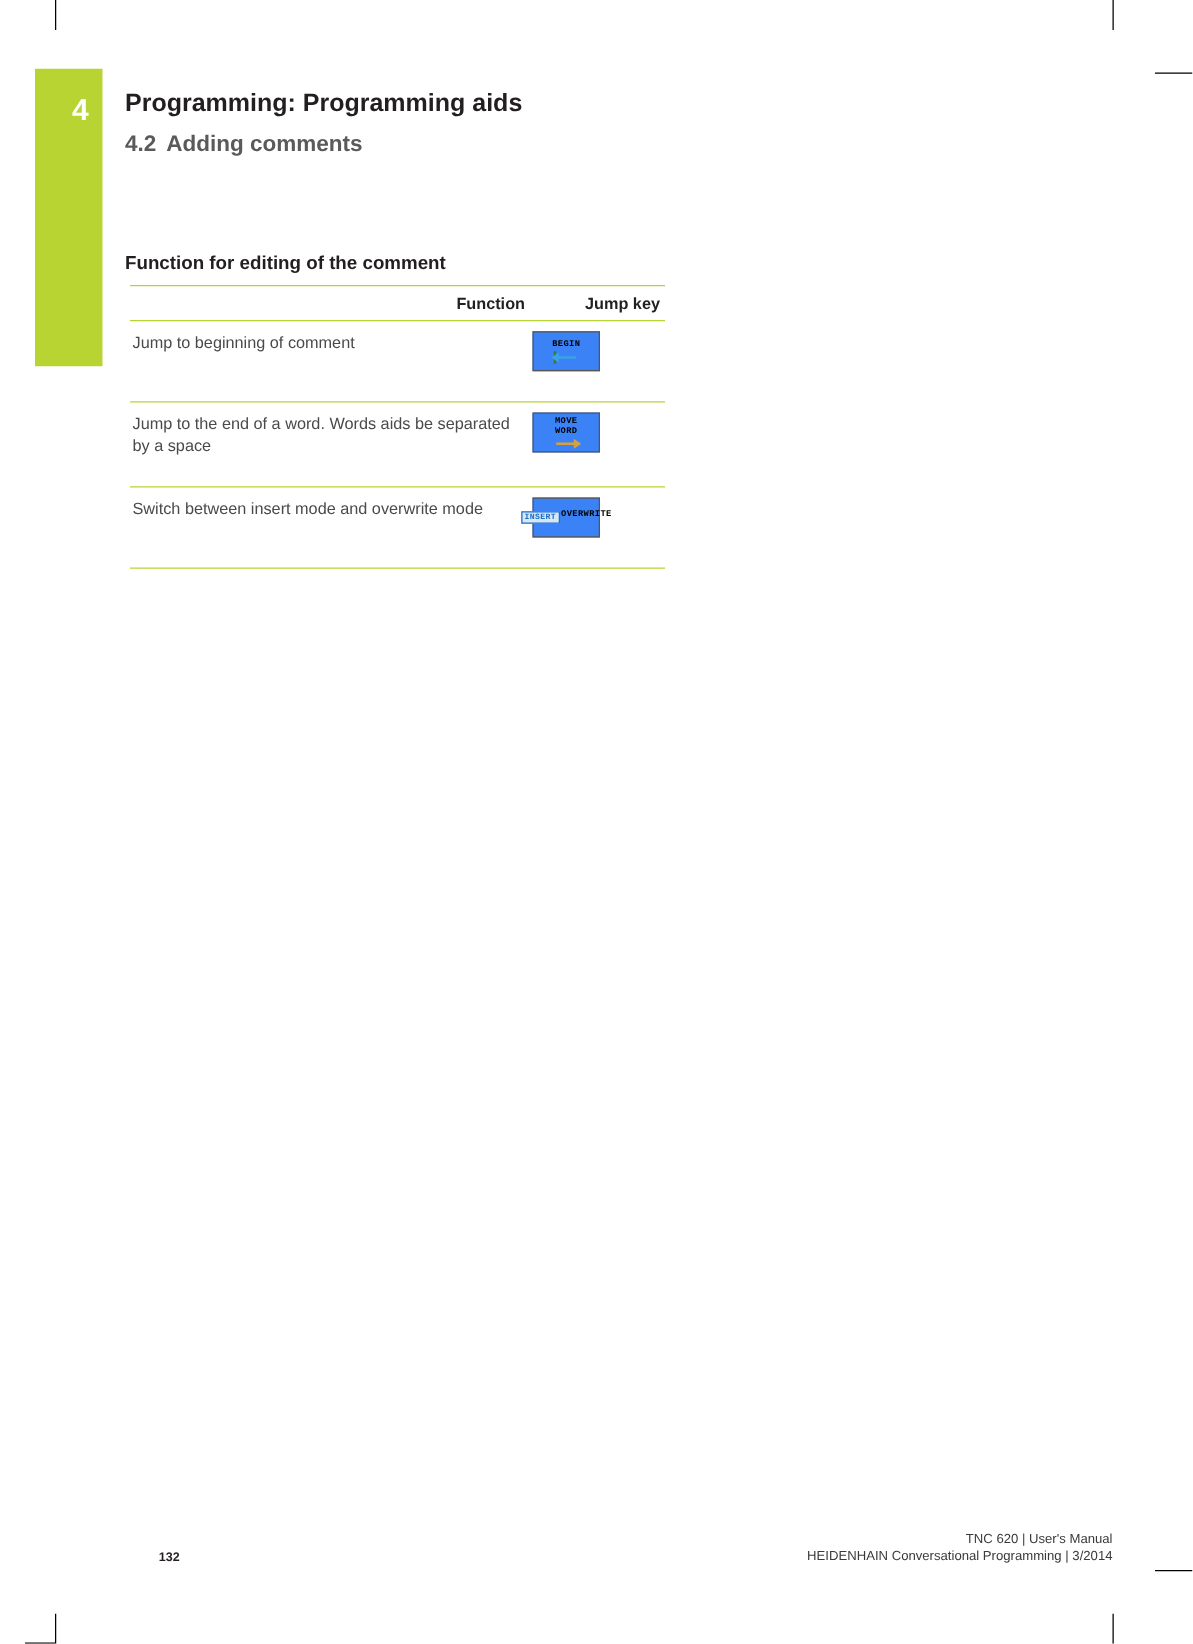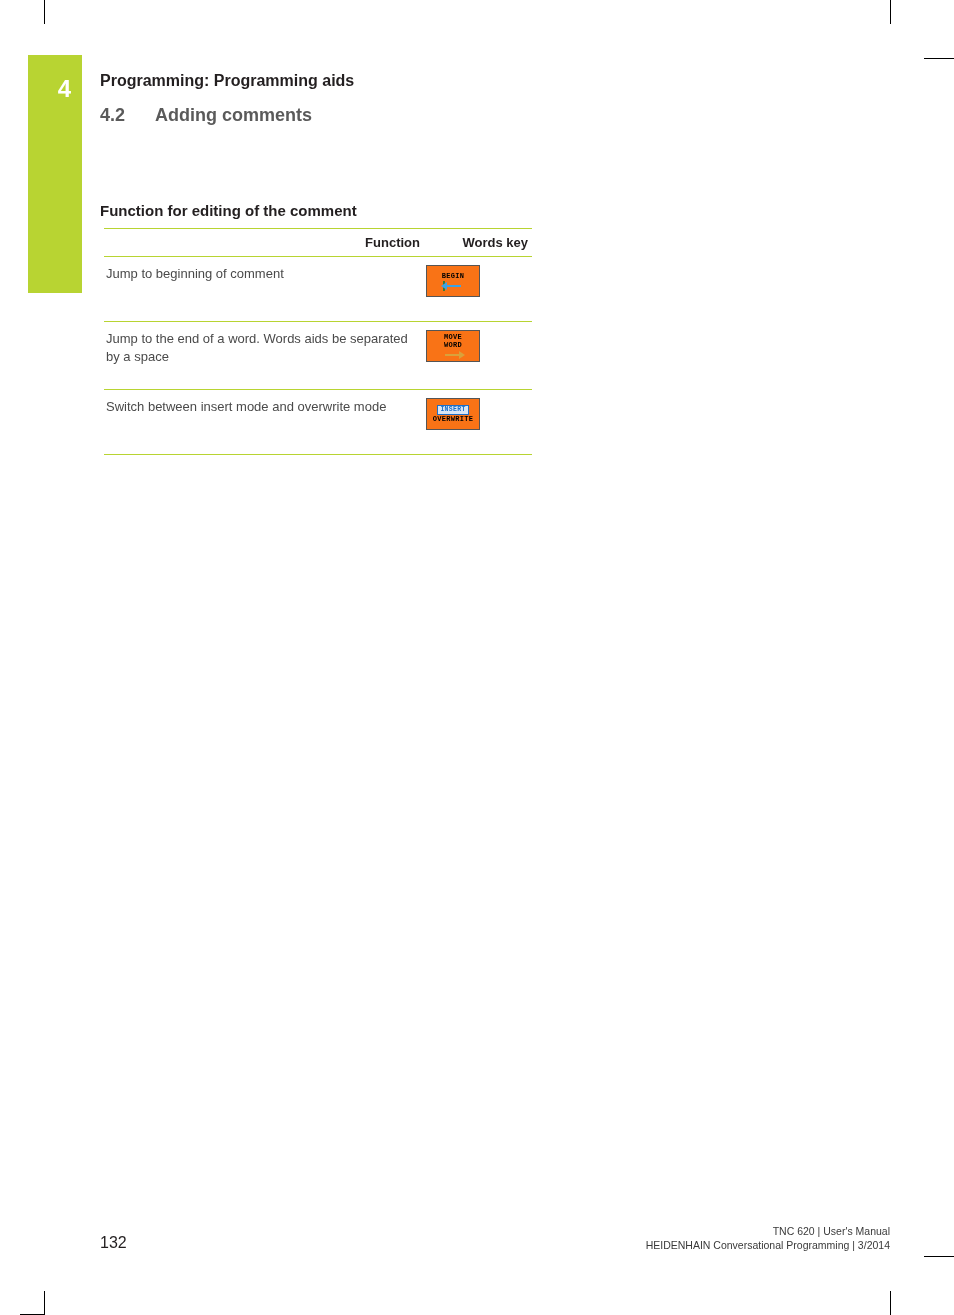--- a/index.html
+++ b/index.html
@@ -29,33 +29,33 @@
     right: 11px;
     color: #fff;
     font-weight: 700;
     font-size: 24px;
   }
 
   .chapter-title {
     position: absolute;
     top: 72px;
     left: 100px;
-    font-size: 16px;
+    font-size: 20px;
     font-weight: 700;
     color: #231f20;
   }
   .section-heading {
     position: absolute;
     top: 105px;
     left: 100px;
     font-size: 18px;
     font-weight: 700;
     color: #5a5a5a;
   }
-  .section-heading .secnum { margin-right: 30px; }
+  .section-heading .secnum { margin-right: 8px; }
 
   .subsection {
     position: absolute;
     top: 202px;
     left: 100px;
     font-size: 15px;
     font-weight: 700;
     color: #231f20;
   }
 
@@ -84,21 +84,21 @@
     color: #4a4a4a;
     vertical-align: top;
     line-height: 1.35;
   }
   .tbl td.func { width: 320px; padding-right: 10px; }
   .tbl td.key { width: 108px; }
 
   .softkey {
     width: 54px;
     height: 32px;
-    background: #f97316;
+    background: #3b82f6;
     border: 1px solid #555;
     display: flex;
     flex-direction: column;
     align-items: center;
     justify-content: center;
     gap: 1px;
     font-family: "Courier New", monospace;
     font-size: 7px;
     font-weight: 700;
     color: #000;
@@ -132,21 +132,21 @@
     border-top: 4px solid transparent; border-bottom: 4px solid transparent;
     border-left: 6px solid #3aa3e6;
   }
   .softkey .arrow .bar-l {
     position: absolute; left: 2px; top: -1px; width: 1.5px; height: 10px; background: #3a7a3a;
   }
   .softkey .arrow .bar-r {
     position: absolute; right: 2px; top: -1px; width: 1.5px; height: 10px; background: #3a7a3a;
   }
   .softkey .insert-row {
-    display: flex; flex-direction: column; gap: 1px; align-items: center;
+    display: flex; flex-direction: row; gap: 1px; 
   }
   .softkey .insert-box {
     border: 1px solid #1a6fc9; padding: 0 2px; font-size: 6.5px; color: #1a6fc9; line-height: 1.2;
     background: #d8e6f5;
   }
   .softkey .arrow.amber-left::before {
     content: "";
     position: absolute; left: 4px; top: 3px;
     width: 16px; height: 2px; background: #d9a13b;
   }
@@ -170,21 +170,21 @@
     position: absolute;
     bottom: 63px;
     left: 100px;
     right: 64px;
     display: flex;
     justify-content: space-between;
     align-items: flex-end;
     font-size: 11px;
     color: #231f20;
   }
-  .footer .page { font-weight: 400; font-size: 16px; }
+  .footer .page { font-weight: 700; font-size: 10px; margin-left: 27px; }
   .footer .meta { text-align: right; line-height: 1.35; font-size: 10.5px; color: #3a3a3a; }
 </style>
 </head>
 <body>
 
 <div class="crop top-v"></div>
 <div class="crop left-v"></div>
 <div class="crop bot-h-l"></div>
 <div class="crop bot-v-l"></div>
 <div class="crop bot-v-r"></div>
@@ -200,21 +200,21 @@
 <div class="section-heading">
   <span class="secnum">4.2</span><span>Adding comments</span>
 </div>
 
 <div class="subsection">Function for editing of the comment</div>
 
 <table class="tbl">
   <thead>
     <tr>
       <th>Function</th>
-      <th>Words key</th>
+      <th>Jump key</th>
     </tr>
   </thead>
   <tbody>
     <tr>
       <td class="func">Jump to beginning of comment</td>
       <td class="key">
         <div class="softkey">
           <span class="line">BEGIN</span>
           <div class="arrow blue-left">
               <span class="bar-l"></span>

